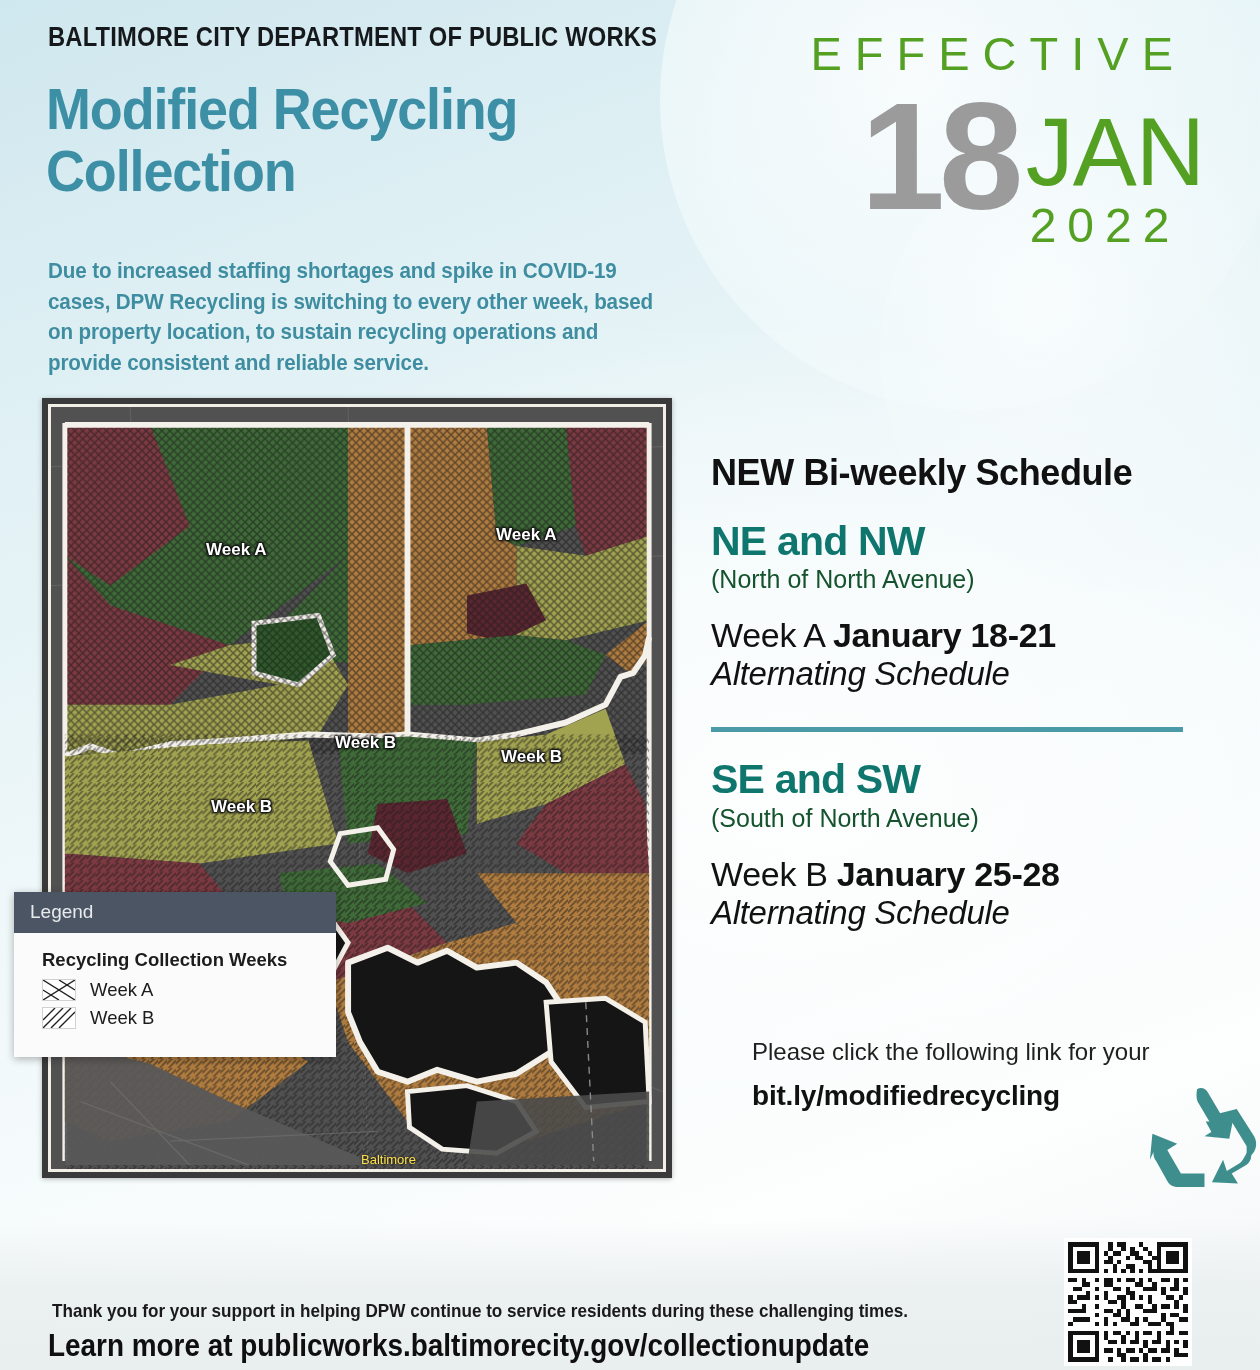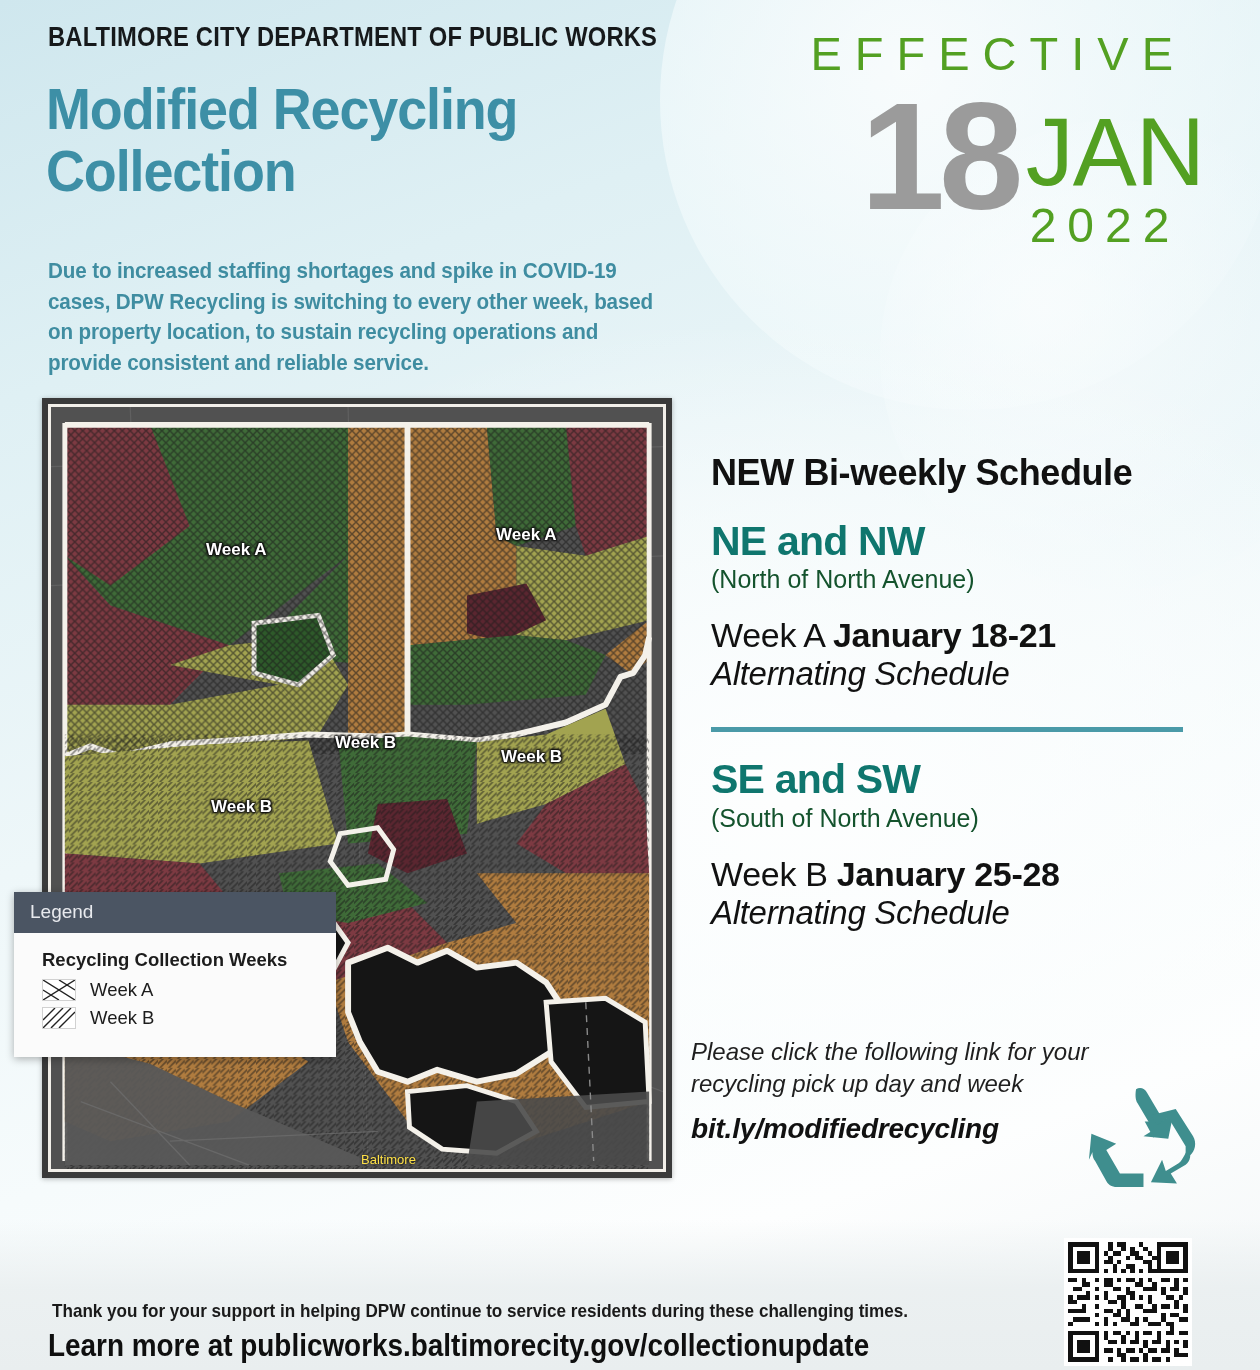--- a/index.html
+++ b/index.html
@@ -165,21 +165,21 @@
   }
   .sched-block { margin-top: 26px; }
   .sched-region { font-size: 41px; font-weight: 700; color: #0f766e; letter-spacing: -.8px; line-height: 1.06; }
   .sched-sub { font-size: 25px; font-weight: 400; color: #14532d; margin-top: 2px; }
   .sched-week { font-size: 34px; font-weight: 400; color: #111; margin-top: 22px; letter-spacing: -.3px; }
   .sched-week b { font-weight: 700; }
   .sched-alt { font-size: 33px; font-style: italic; font-weight: 400; color: #111; letter-spacing: -.3px; }
   #schedule-divider { height: 5px; background: #4a9aa8; margin: 34px 0 4px 0; width: 472px; }
 
   
-  #link-block { position: absolute; left: 691px; top: 1036px; width: 470px; font-style: italic; }
+  #link-block { position: absolute; left: 752px; top: 1036px; width: 470px; }
   .link-intro { font-size: 24px; color: #1f1f1f; line-height: 1.35; }
   #link-url { font-size: 28px; font-weight: 700; color: #111; margin-top: 12px; letter-spacing: -.2px; }
   #recycle-logo { position: absolute; left: 388px; top: 48px; width: 124px; height: 112px; }
 
   
   #qr-code { position: absolute; left: 1048px; top: 1238px; width: 160px; height: 128px; }
 
   
   #footer-thanks {
     position: absolute; left: 52px; top: 1300px;
@@ -374,21 +374,20 @@
     <div class="sched-sub">(South of North Avenue)</div>
     <div class="sched-week">
       <span>Week B </span><b>January 25-28</b>
     </div>
     <div class="sched-alt">Alternating Schedule</div>
   </div>
 </div>
 
 <div id="link-block">
   <div class="link-intro">Please click the following link for your</div>
-  <div class="link-intro">recycling pick up day and week</div>
   <div id="link-url">bit.ly/modifiedrecycling</div>
 
   <svg id="recycle-logo" viewBox="0 0 100 90">
     <g fill="#3f8e8e">
       <path d="M48,6 L62,30 L53,30 L60,43 L72,36 L63,36 L49,12 Z"></path>
       <path d="M46,4 C49,2 53,3 55,7 L68,29 L76,24 L72,44 L52,42 L60,37 L47,15 C46,13 45,10 46,4 Z"></path>
       <path d="M88,52 C91,56 90,62 86,65 L74,72 L79,80 L58,79 L67,61 L70,70 L80,64 C83,62 85,57 88,52 Z"></path>
       <path d="M14,48 C10,52 10,58 13,62 L22,78 C24,82 28,83 32,83 L52,83 L52,72 L33,72 L22,53 L30,48 L10,40 L8,61 Z"></path>
       <path d="M86,50 L72,27 L63,33 L58,25 L78,20 L92,42 C95,47 94,54 89,58 L86,60 Z"></path>
     </g>

